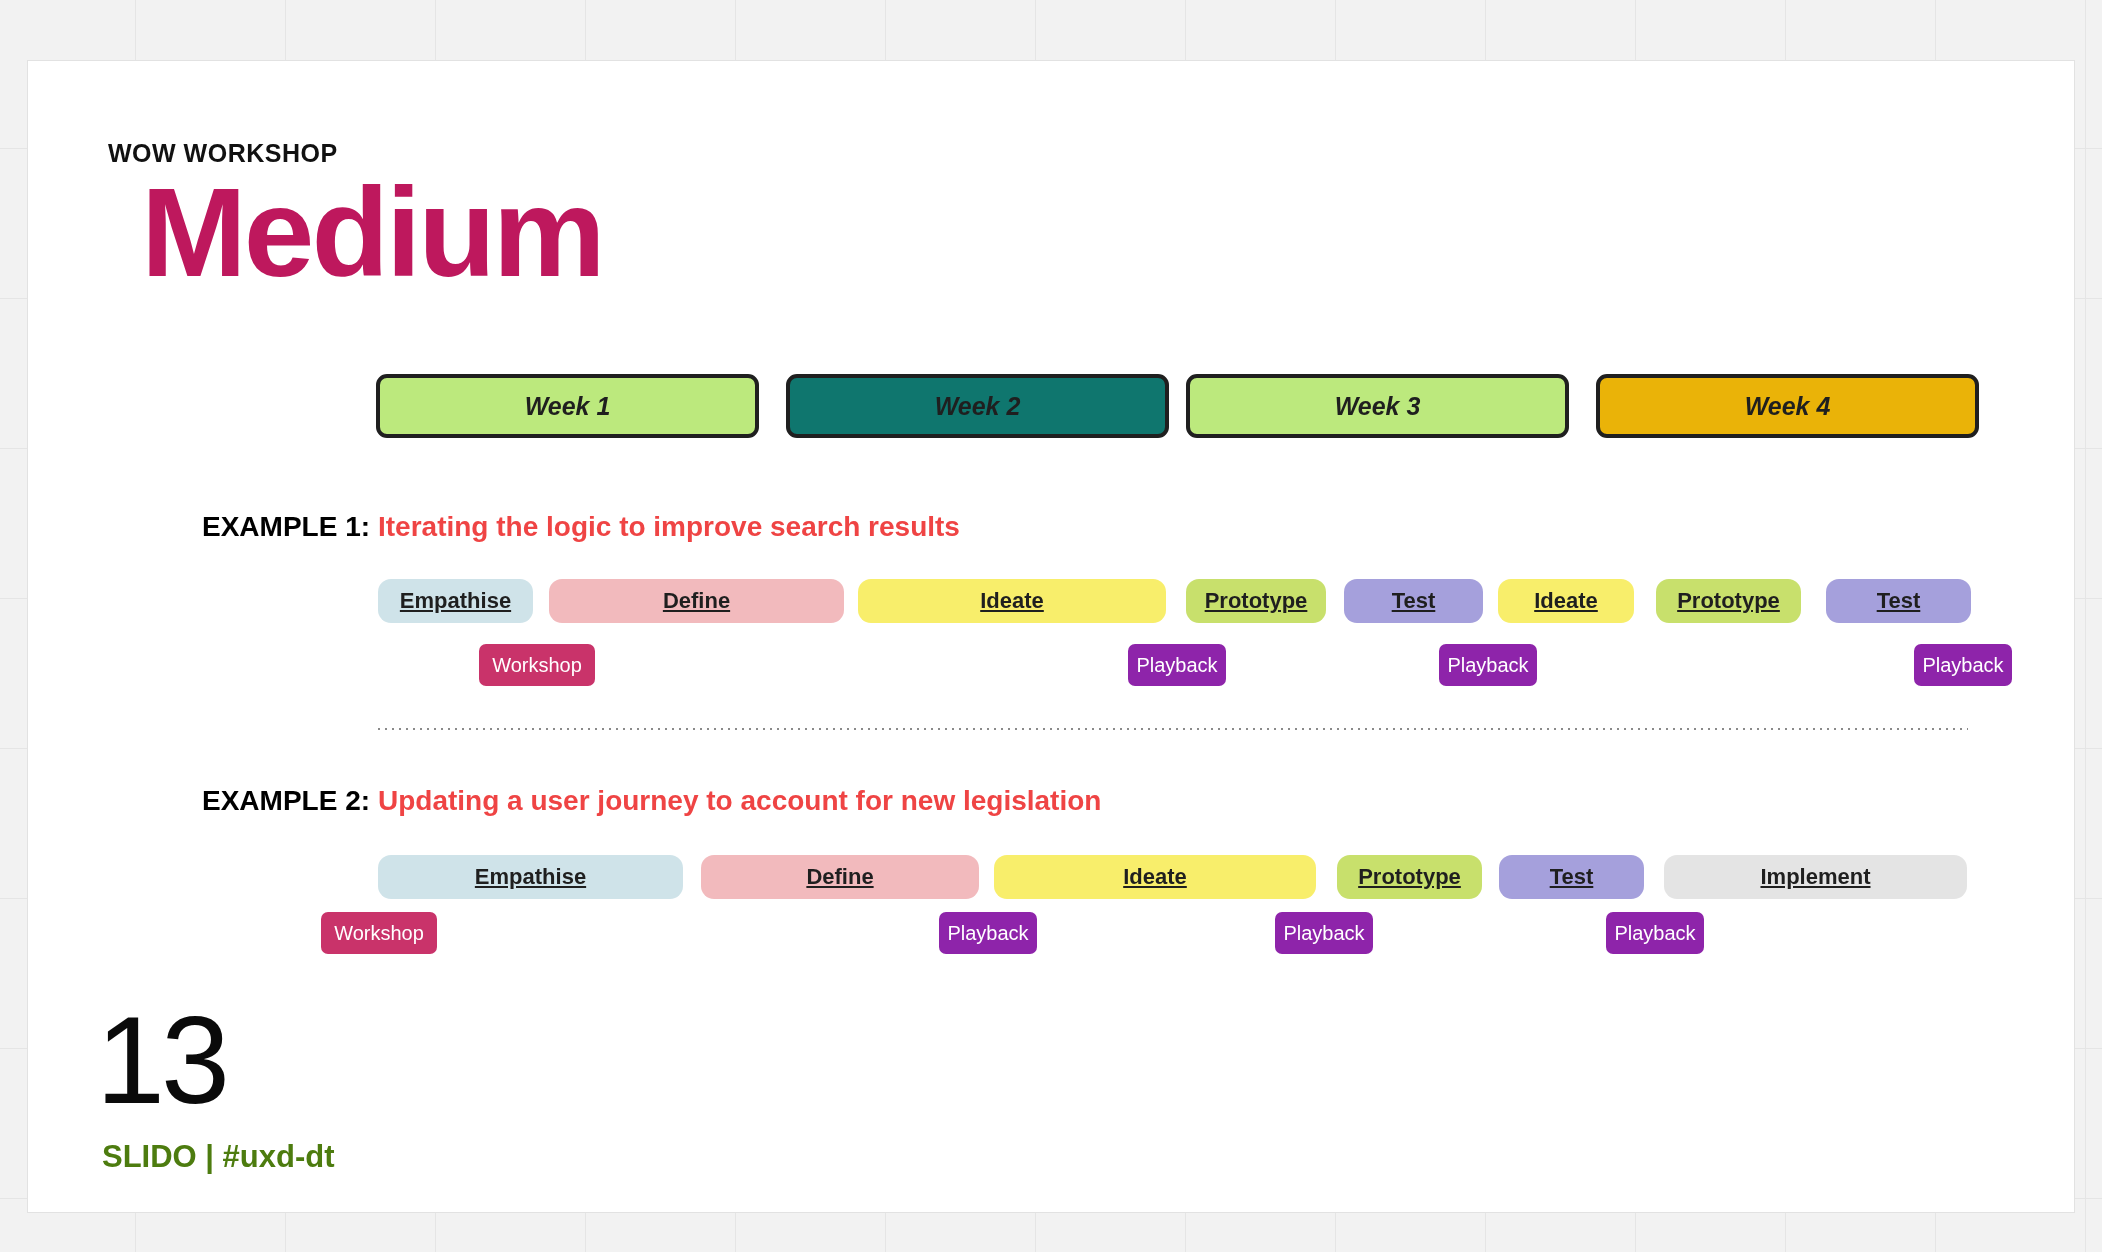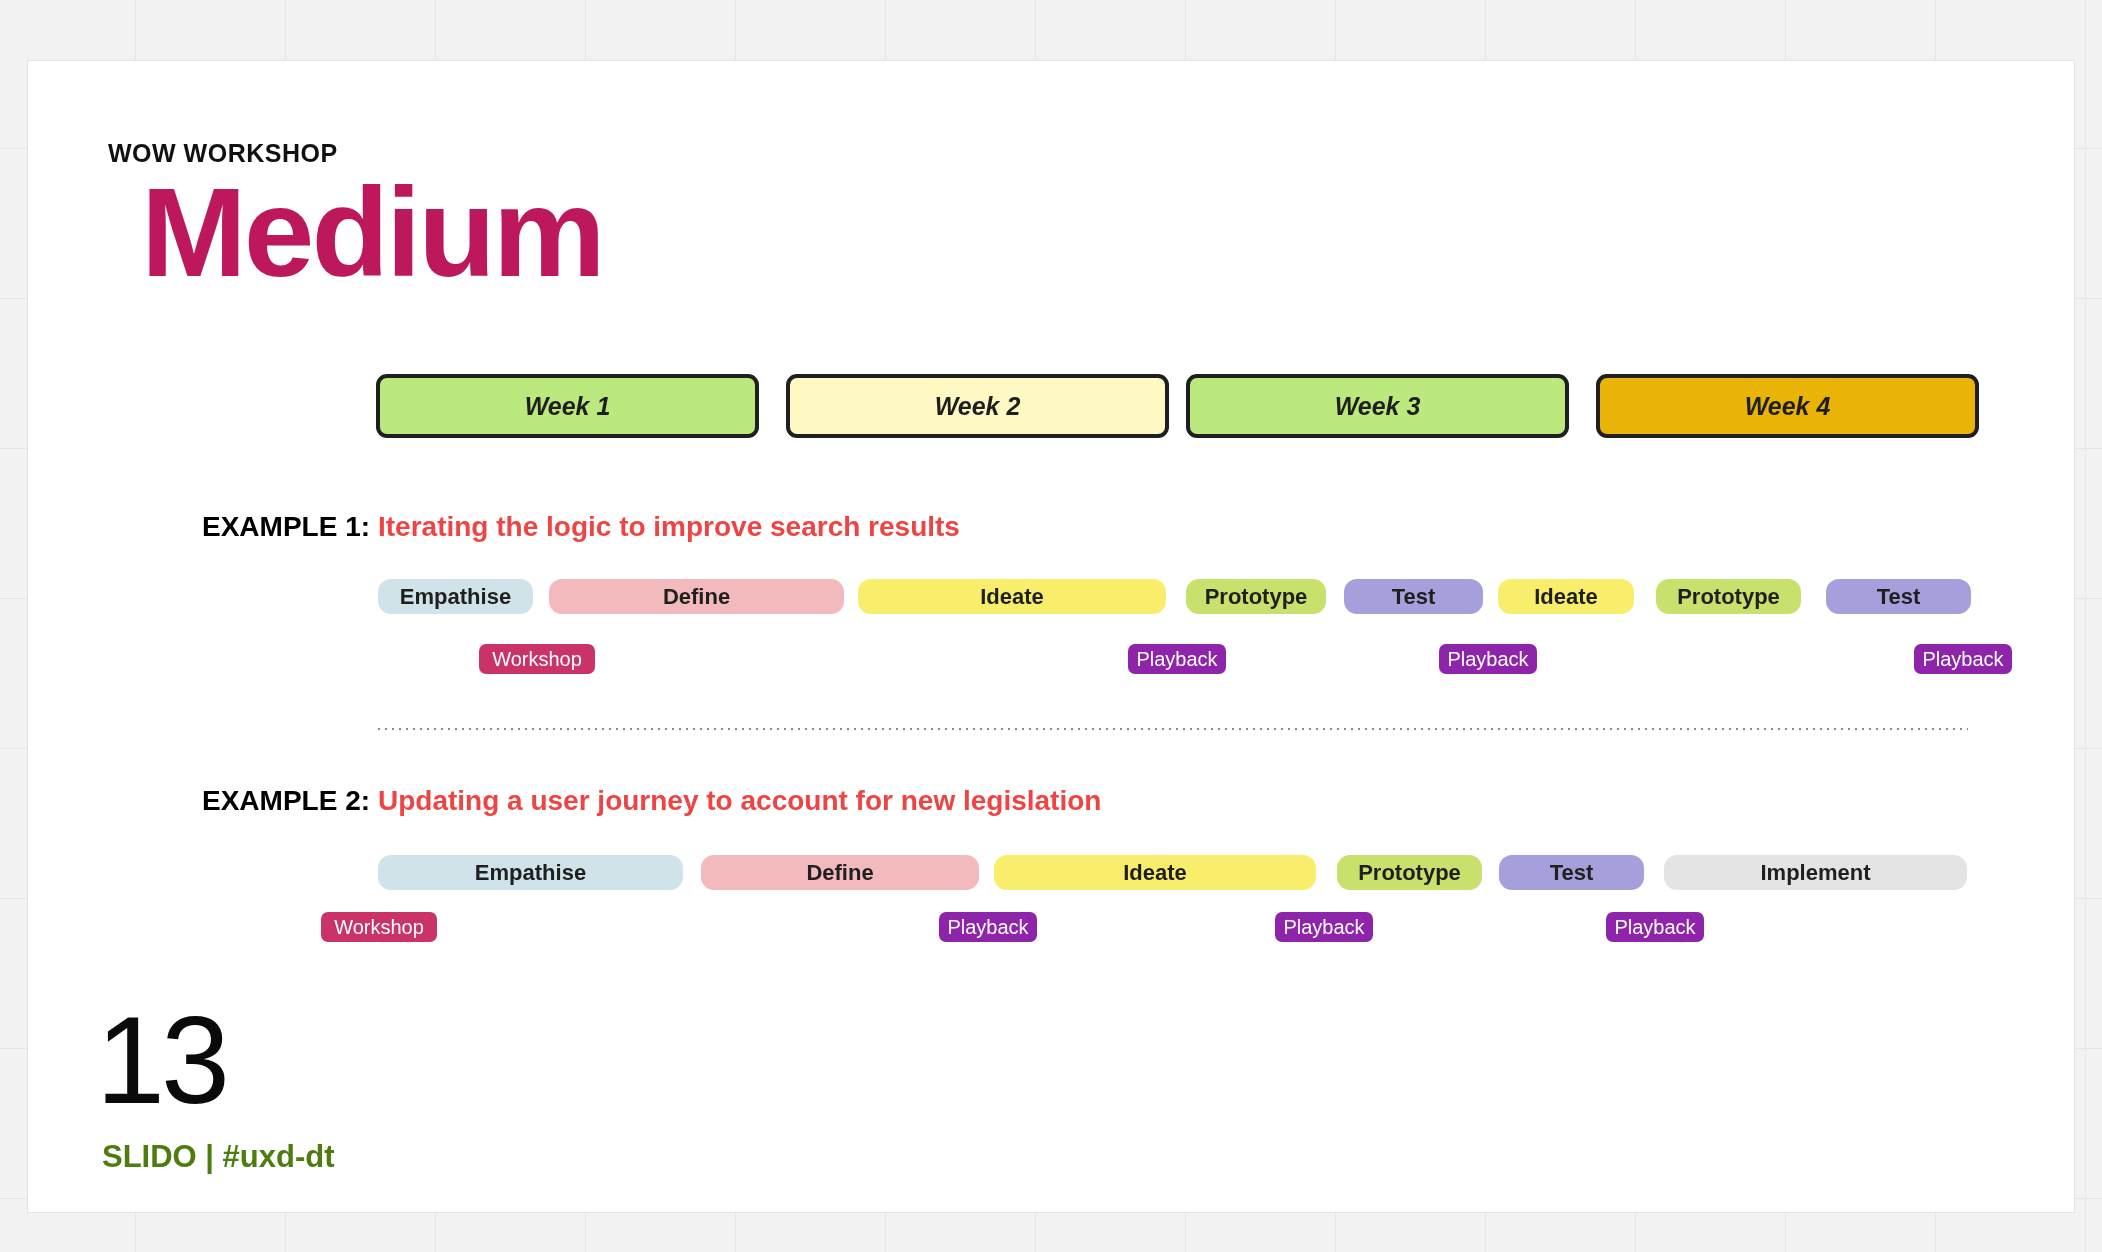--- a/index.html
+++ b/index.html
@@ -51,28 +51,29 @@
     position: absolute; left: 174px;
     font-size: 28px; font-weight: bold; color: #000000;
     white-space: nowrap;
   }
   .example-title {
     position: absolute; left: 350px;
     font-size: 28px; font-weight: bold; color: #ef4444;
     white-space: nowrap;
   }
   .chip {
-    position: absolute; height: 35px;
+    position: absolute; height: 44px;
     border-radius: 13px;
     display: flex; align-items: center; justify-content: center;
     font-size: 22px; font-weight: bold; color: #1f1f1f;
     box-sizing: border-box;
+    text-decoration: underline;
   }
   .badge {
-    position: absolute; height: 30px;
+    position: absolute; height: 42px;
     border-radius: 7px;
     display: flex; align-items: center; justify-content: center;
     font-size: 20px; font-weight: normal; color: #ffffff;
     box-sizing: border-box;
   }
   .divider {
     position: absolute; left: 350px; top: 667px;
     width: 1590px; height: 2px;
     background-image: repeating-linear-gradient(90deg, #8a8a8a 0 2px, transparent 2px 7px);
   }
@@ -89,21 +90,21 @@
 </head>
 <body>
 
 <div class="canvas">
   <div class="slide">
 
     <div class="kicker">WOW WORKSHOP</div>
     <div class="title">Medium</div>
 
     <div class="week" style="left: 348px; background-color: rgb(188, 233, 125);">Week 1</div>
-    <div class="week" style="left: 758px; background-color: #fef9c3;">Week 2</div>
+    <div class="week" style="left: 758px; background-color: #0f766e;">Week 2</div>
     <div class="week" style="left: 1158px; background-color: rgb(188, 233, 125);">Week 3</div>
     <div class="week" style="left: 1568px; background-color: #eab308;">Week 4</div>
 
     <div class="example-label" style="top:450px;">EXAMPLE 1:</div>
     <div class="example-title" style="top:450px;">Iterating the logic to improve search results</div>
 
     <div class="chip" style="left: 350px; top: 518px; width: 155px; background-color: rgb(207, 227, 233);">Empathise</div>
     <div class="chip" style="left: 521px; top: 518px; width: 295px; background-color: rgb(242, 186, 189);">Define</div>
     <div class="chip" style="left: 830px; top: 518px; width: 308px; background-color: rgb(248, 238, 107);">Ideate</div>
     <div class="chip" style="left: 1158px; top: 518px; width: 140px; background-color: rgb(200, 224, 108);">Prototype</div>

